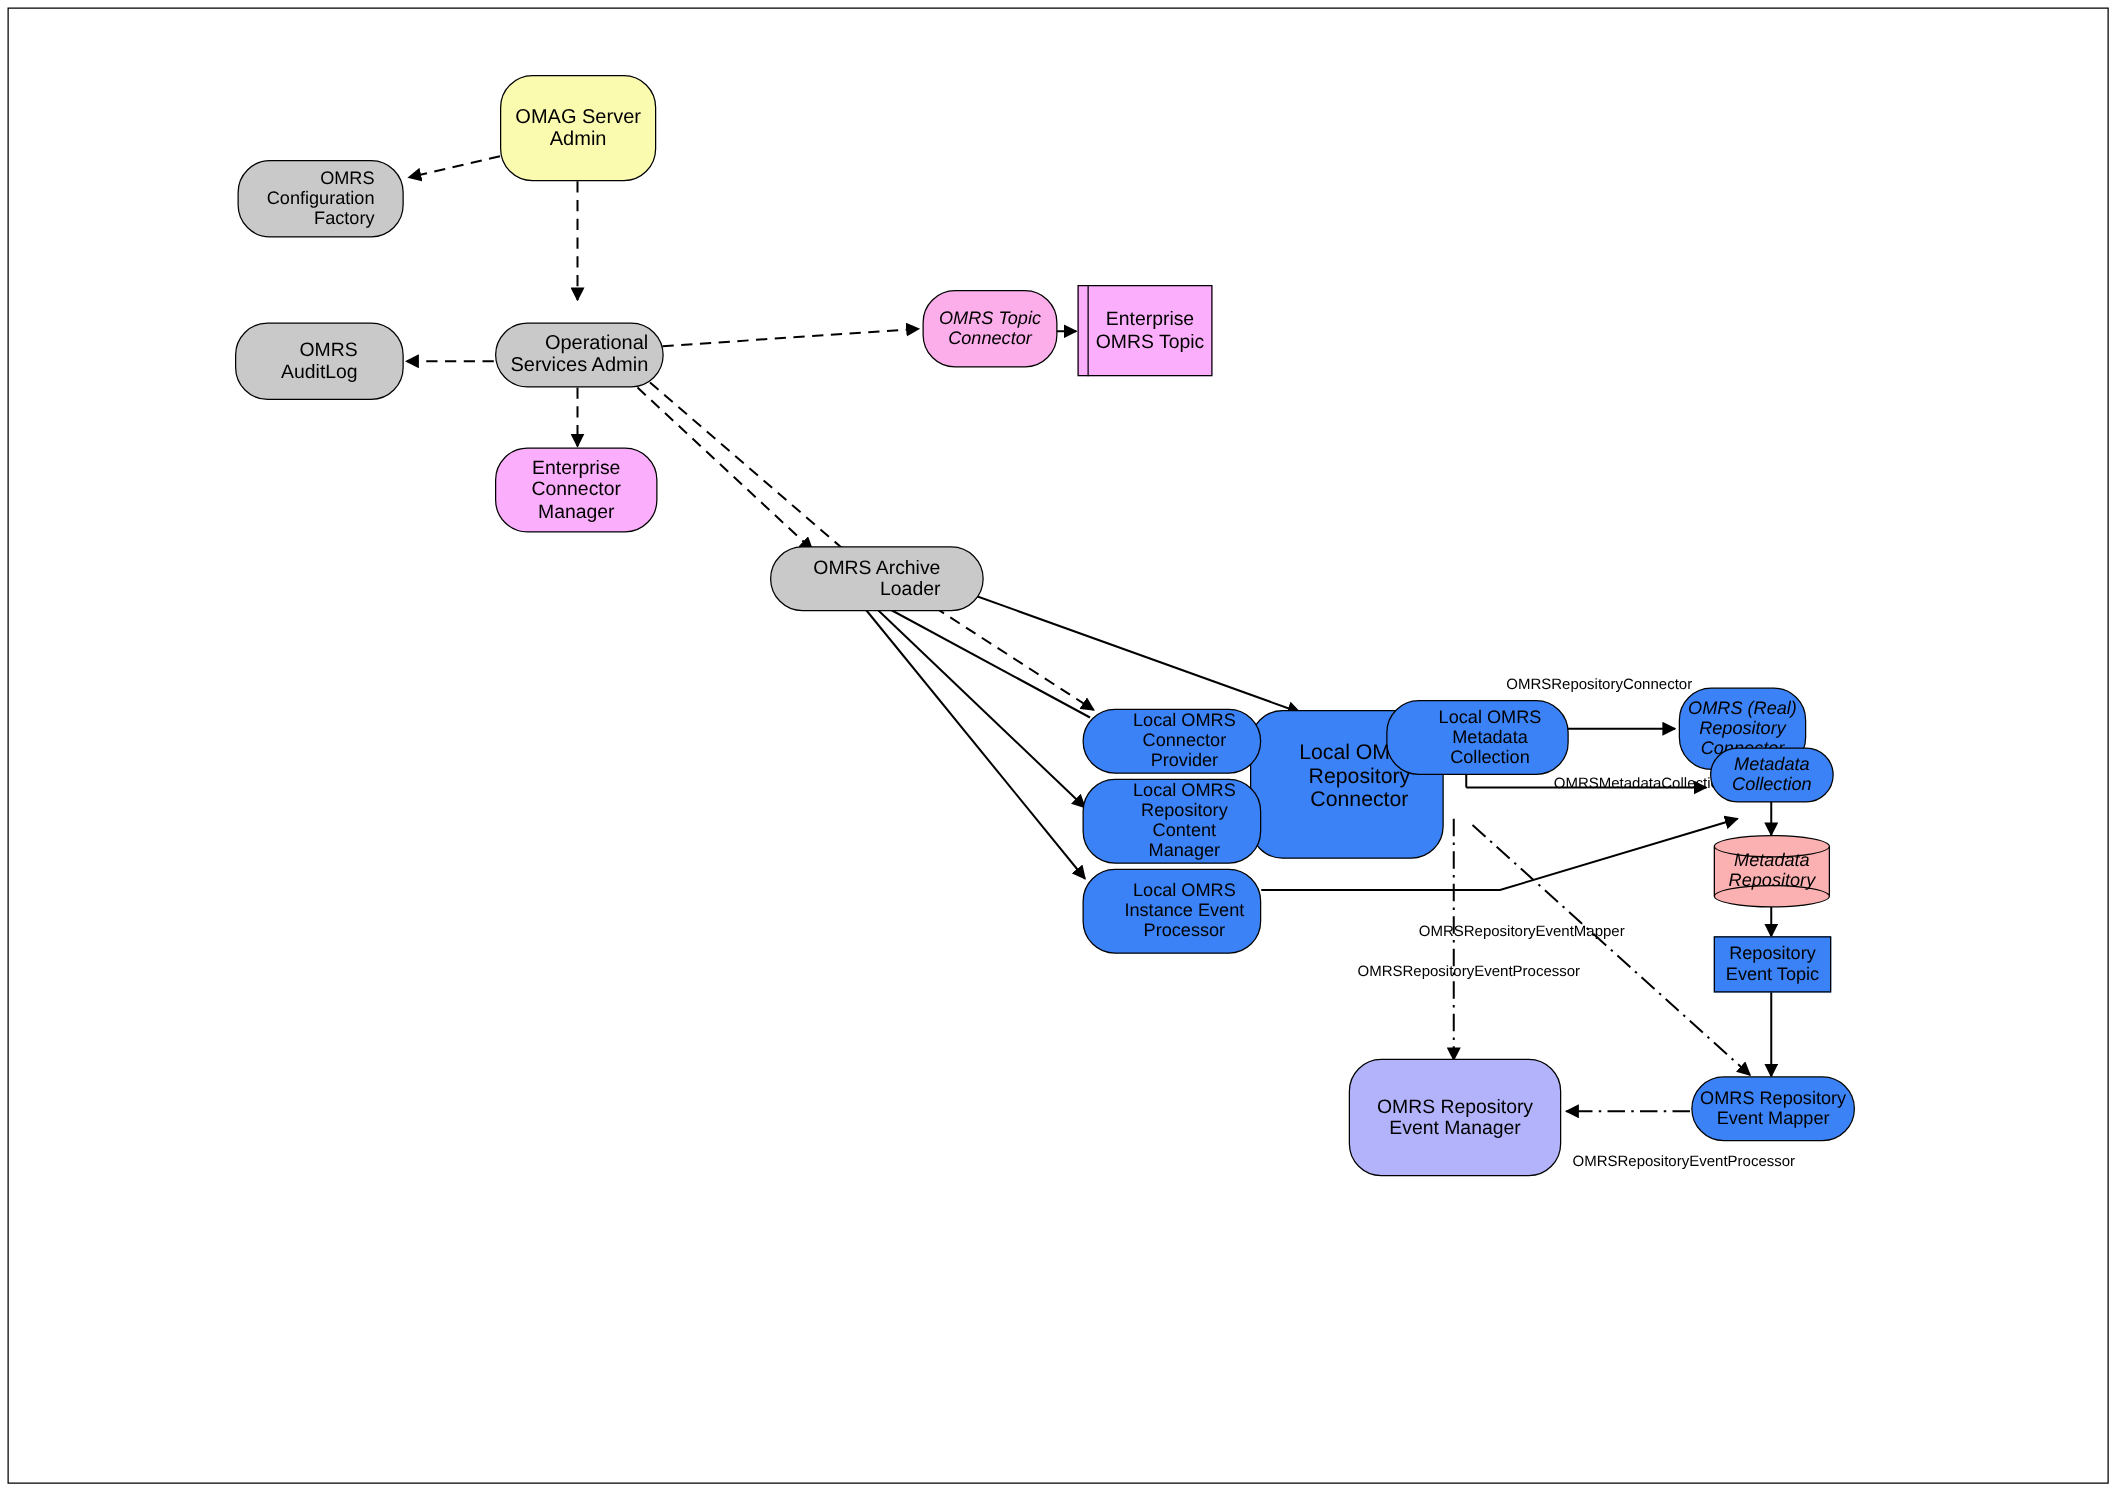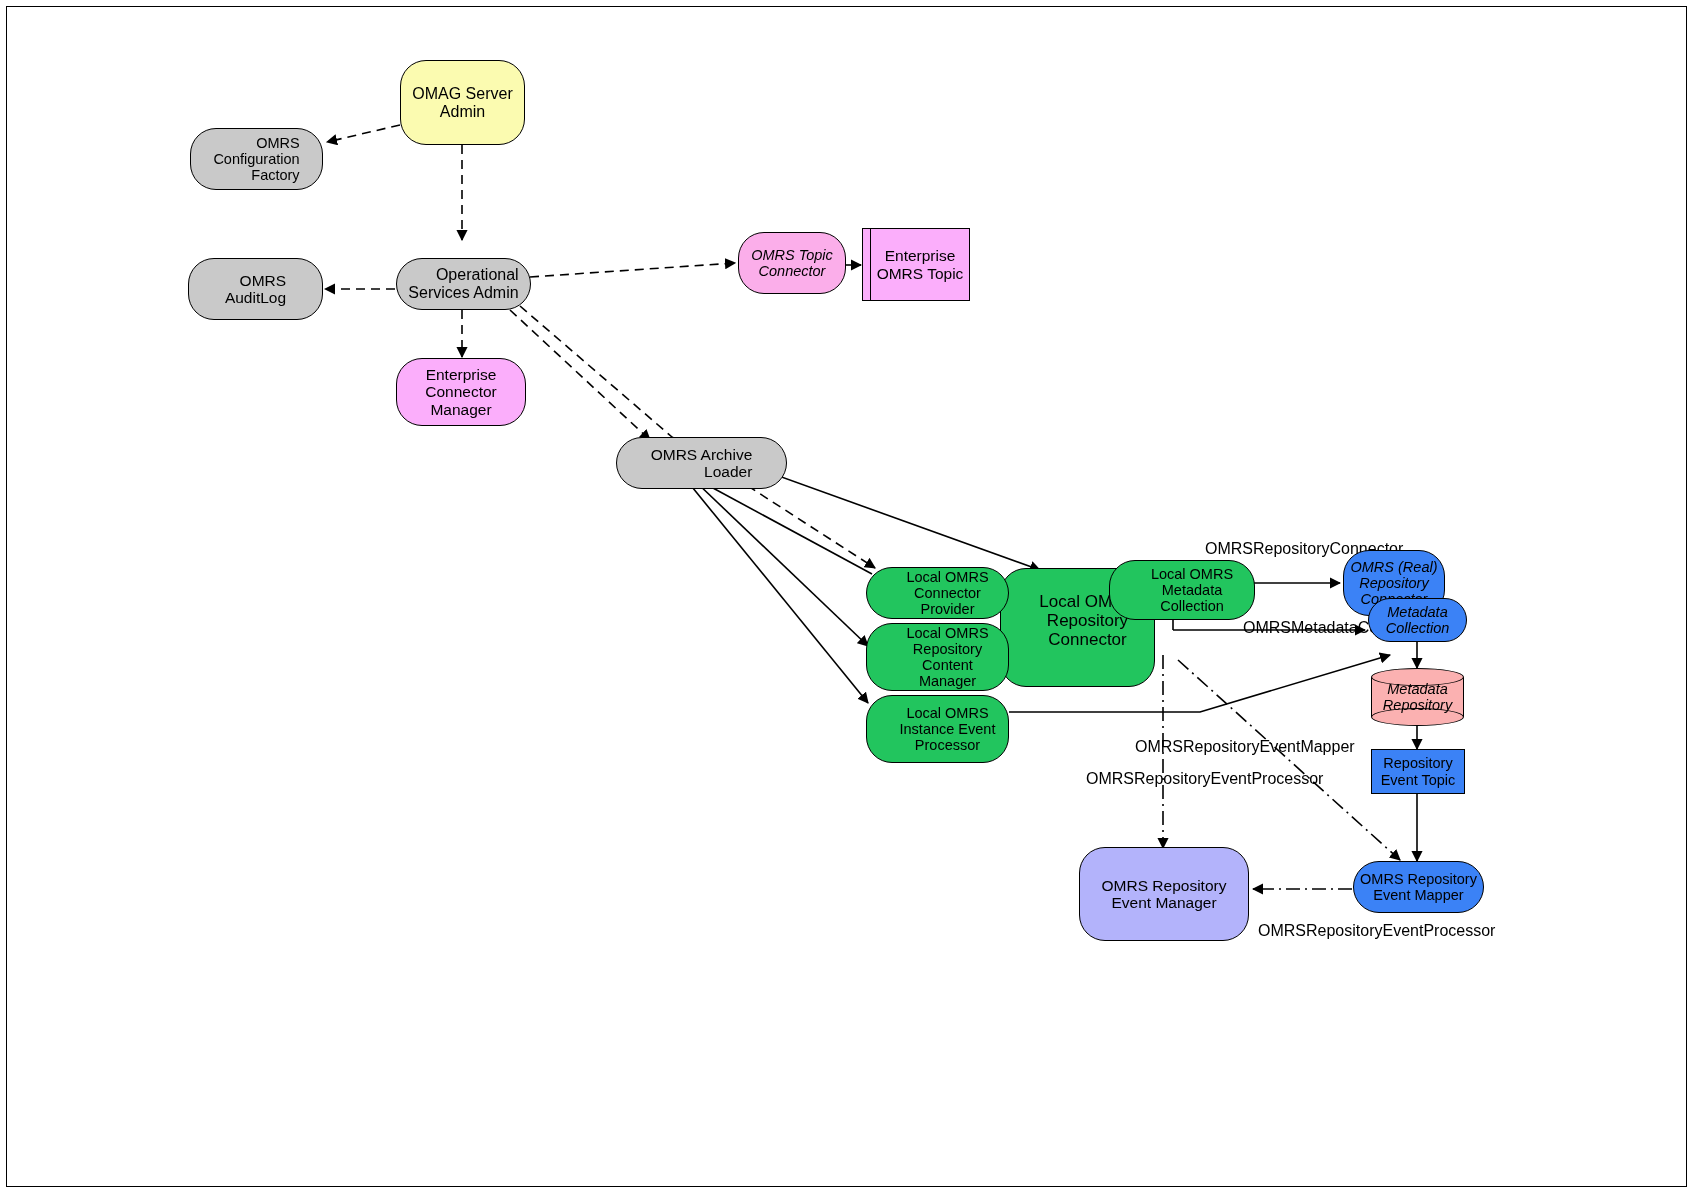--- a/index.html
+++ b/index.html
@@ -48,21 +48,21 @@
     white-space: pre-line;
   }
   .rounded { border-radius: 26px; }
   .rect { border-radius: 0; }
   .italic { font-style: italic; }
 
   .c-gray  { background: #c9c9c9; text-align: right; }
   .c-yellow{ background: #fbfbb0; }
   .c-pink  { background: #fbaeea; }
   .c-magenta{background: #fbaefb; }
-  .c-cyan  { background: #22c55e; padding-left: 20px; }
+  .c-cyan  { background: #3b82f6; padding-left: 20px; }
   .c-red   { background: #3b82f6; }
   .c-purple{ background: #b3b3fb; }
 
   
   .cyl {
     position: absolute;
     box-sizing: border-box;
   }
   .cyl .cyl-body {
     position: absolute;
@@ -108,21 +108,21 @@
     background: #000;
   }
   .queue .q-label {
     position:absolute; left:8px; right:0; top:0; bottom:0;
     display:flex; align-items:center; justify-content:center;
     text-align:center; white-space:pre-line; line-height:1.12; z-index:3;
   }
 
   .edge-label {
     position: absolute;
-    font-size: 16px;
+    font-size: 12px;
     color: #000;
     white-space: nowrap;
   }
 </style>
 </head>
 <body>
 
 <div id="canvas">
 
   <div id="frame"></div>

